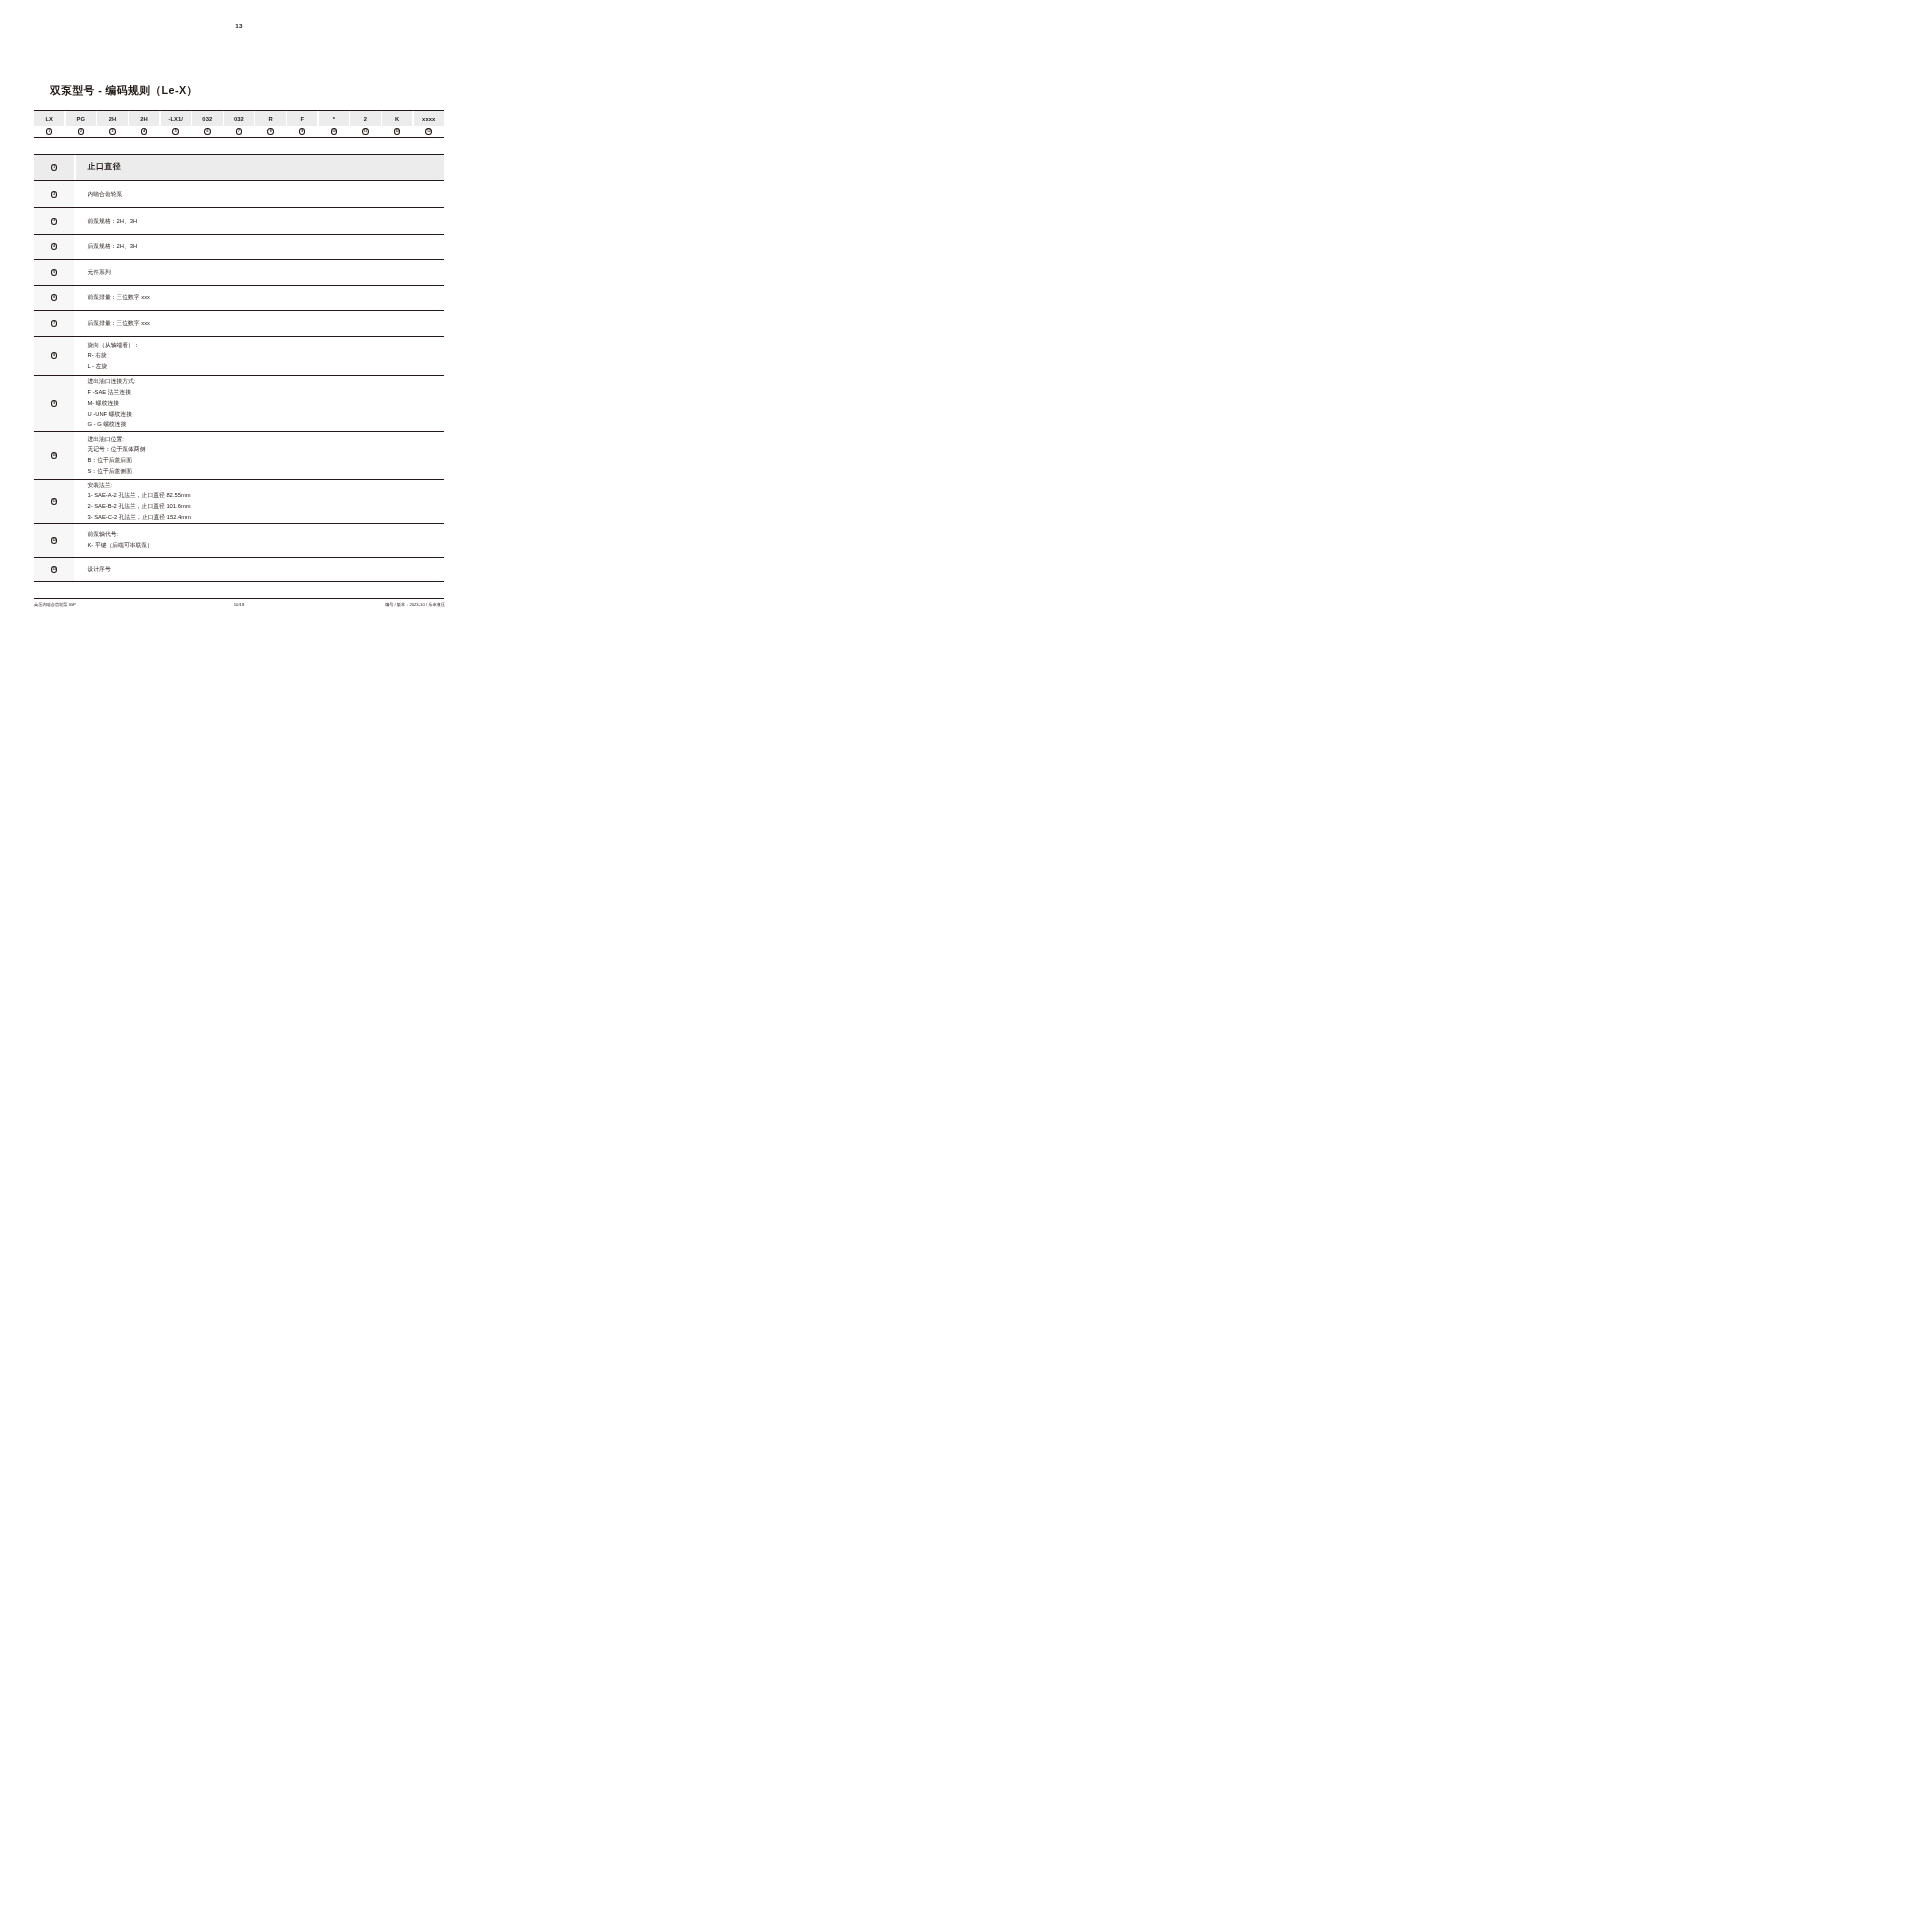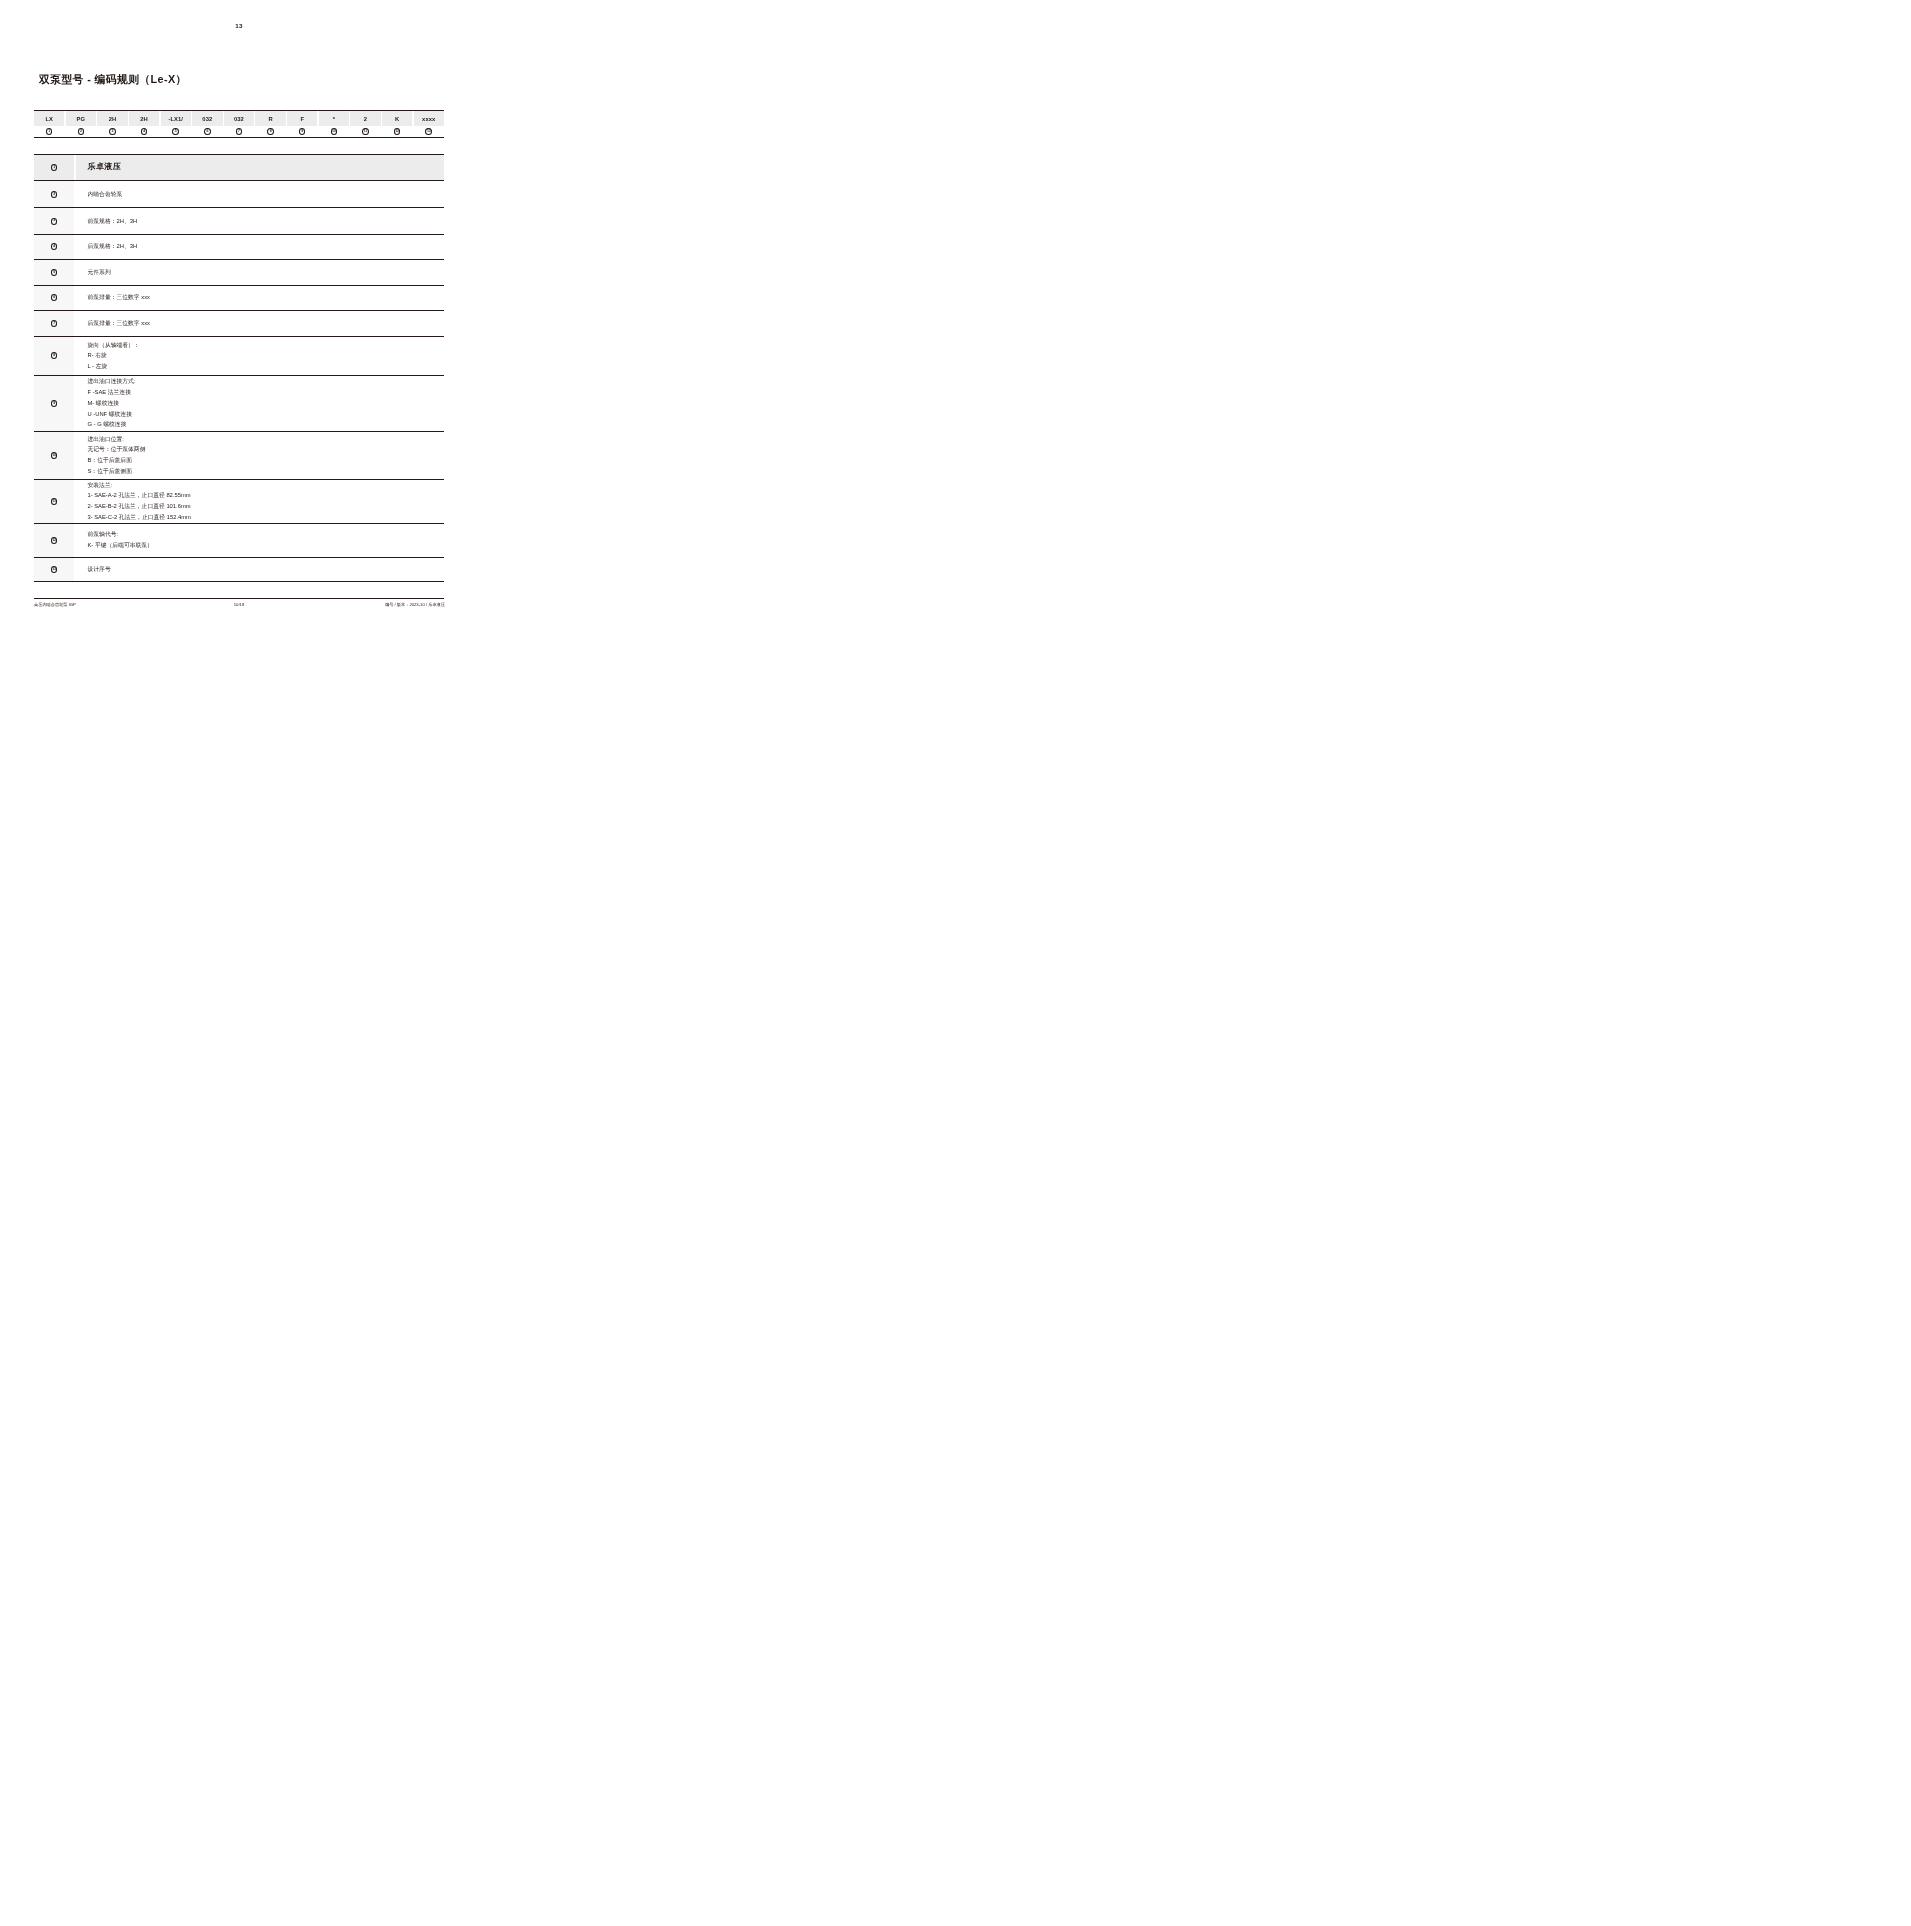--- a/index.html
+++ b/index.html
@@ -13,21 +13,21 @@
     font-family:"Liberation Sans","DejaVu Sans",sans-serif;
     color:var(--ink);
   }
   .page{position:relative;width:478px;height:637px;background:#fff;}
 
   .page-number{
     position:absolute;top:22px;left:0;width:100%;
     text-align:center;font-size:6.2px;font-weight:700;letter-spacing:0.2px;
   }
   .doc-title{
-    position:absolute;top:68px;left:34px;margin:5px;
+    position:absolute;top:68px;left:34px;margin:16px;
     font-size:10.8px;font-weight:700;letter-spacing:0.4px;
   }
 
   
   .code-table{
     position:absolute;top:110px;left:34px;width:410px;
     border-top:1.2px solid var(--ink);
     border-bottom:1.2px solid var(--ink);
     padding-bottom:2.3px;
   }
@@ -169,21 +169,21 @@
       </div>
   </div>
 
   <div class="legend-table" id="legend-table">
       <div class="legend-row emphasis">
         <div class="row-left">
           <span class="circ">1</span>
         </div>
         <div class="row-gap"></div>
         <div class="row-content">
-          <div class="line">乐卓液压</div>
+          <div class="line">止口直径</div>
         </div>
       </div>
       <div class="legend-row">
         <div class="row-left">
           <span class="circ">2</span>
         </div>
         <div class="row-gap"></div>
         <div class="row-content">
           <div class="line">内啮合齿轮泵</div>
         </div>

